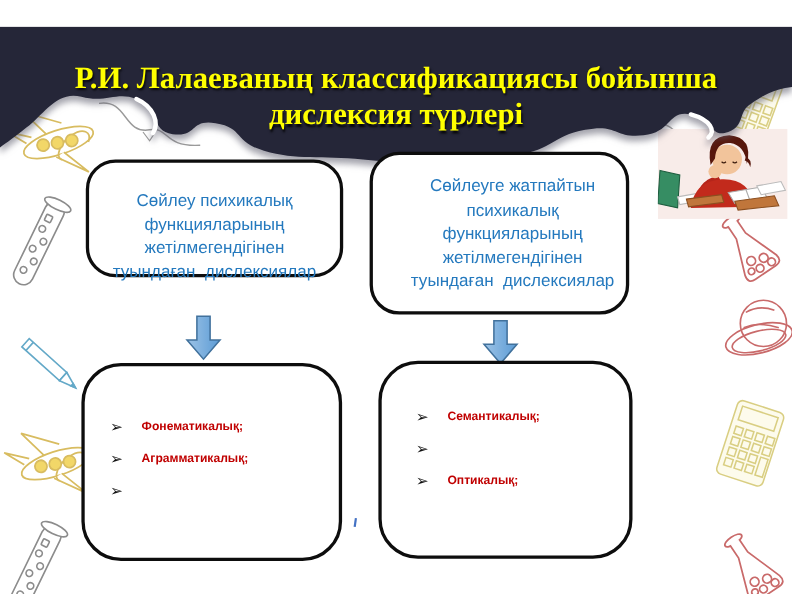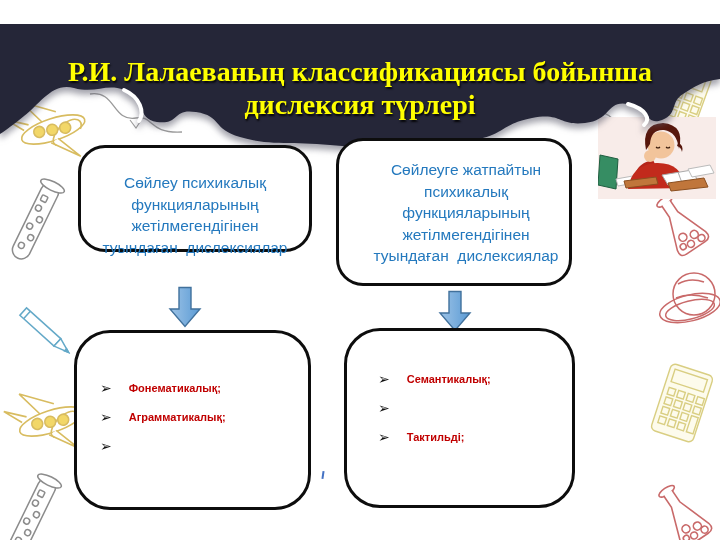--- a/index.html
+++ b/index.html
@@ -304,20 +304,20 @@
     <ul class="list">
       <li class="list-row">
         <span class="bullet">➢</span>
         <span class="list-text">Семантикалық;</span>
       </li>
       <li class="list-row">
         <span class="bullet">➢</span>
       </li>
       <li class="list-row">
         <span class="bullet">➢</span>
-        <span class="list-text">Тактильді;</span>
+        <span class="list-text">Оптикалық;</span>
       </li>
     </ul>
   </div>
 
   <div class="stray-mark"></div>
 
 </div>
 
 </body></html>

